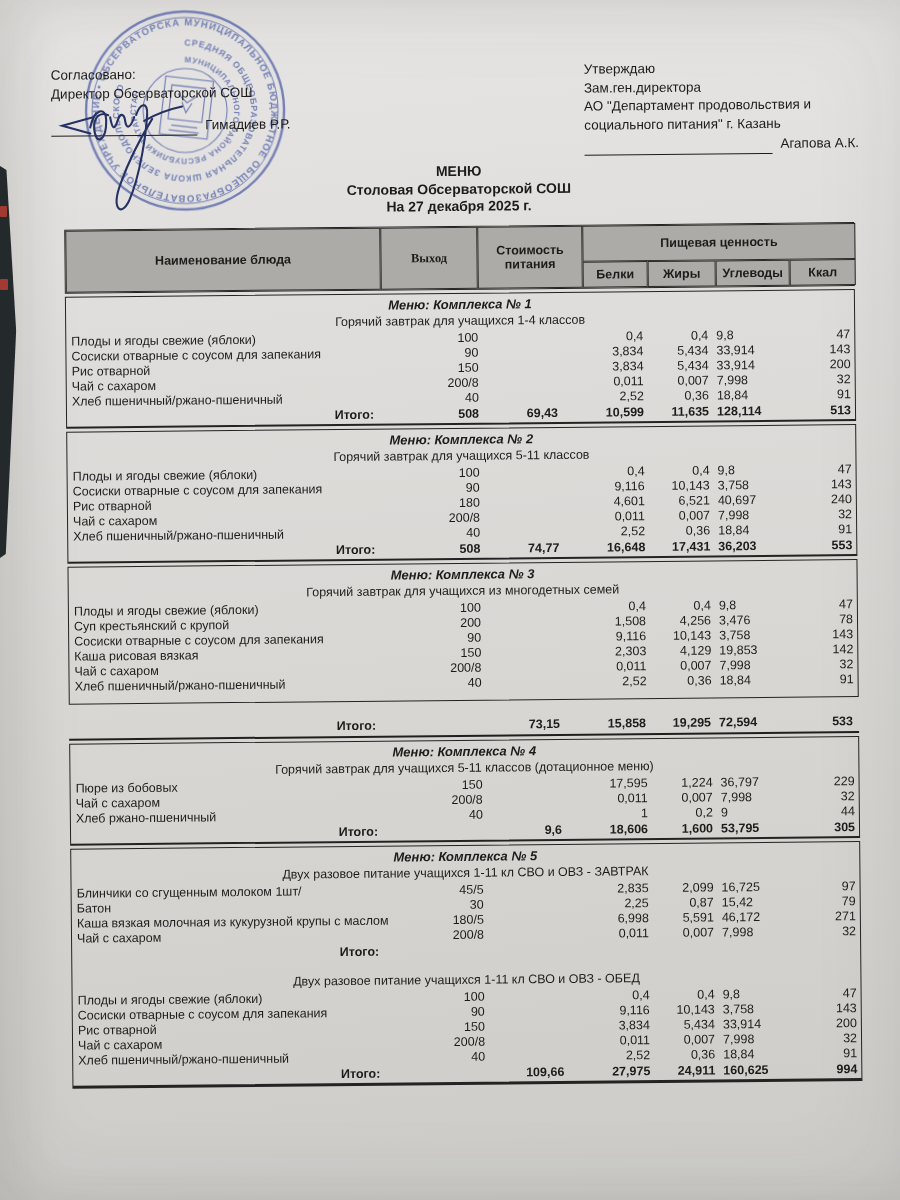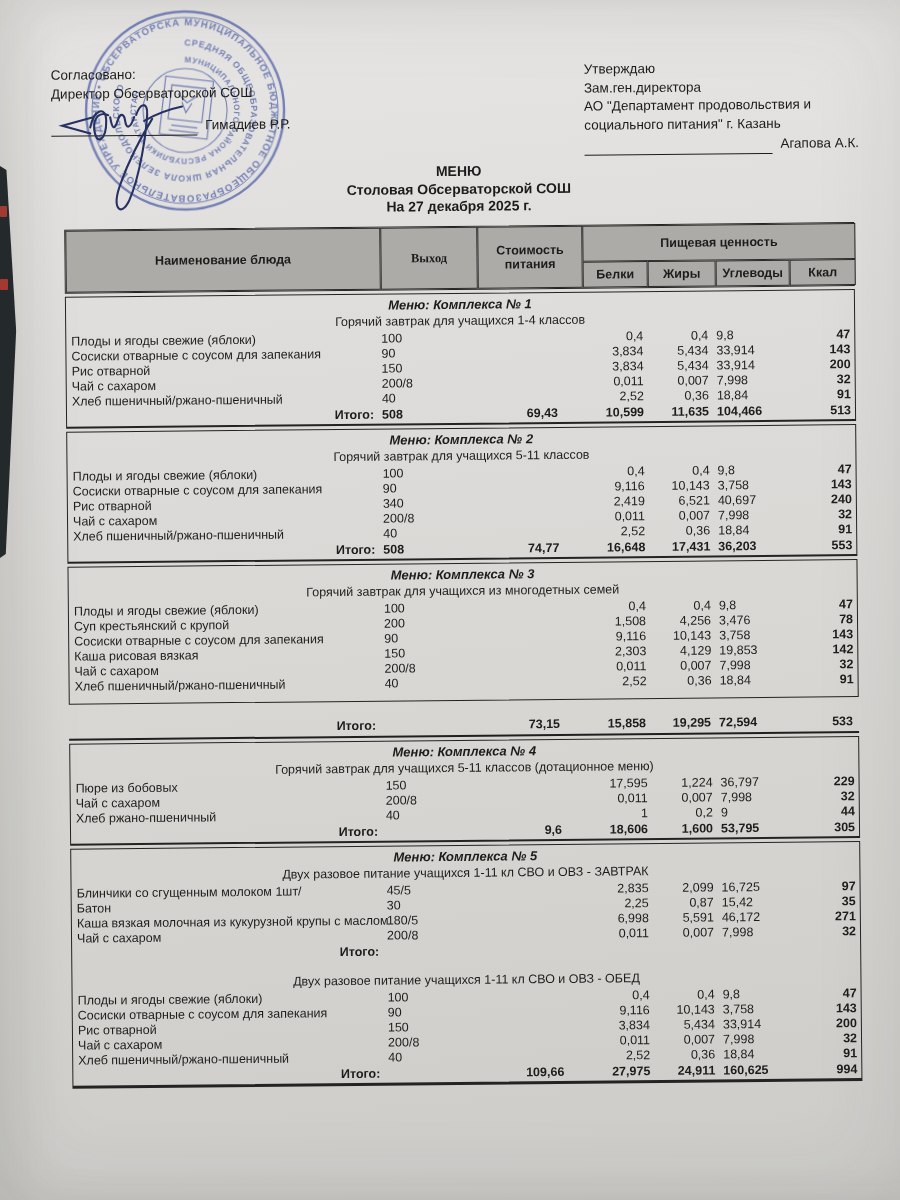--- a/index.html
+++ b/index.html
@@ -68,26 +68,26 @@
   }
   .section.thick-bottom{border-bottom-width:2.6px;}
   .sec-title{text-align:center;font-weight:bold;font-style:italic;font-size:13px;line-height:17px;}
   .sec-sub{text-align:center;font-size:12.5px;line-height:17px;}
   .row{
     display:grid;grid-template-columns:315px 97px 105px 65px 68px 74px 66px;
     height:15px;align-items:center;white-space:nowrap;
   }
   .c{overflow:visible;}
   .c-dish{padding-left:5px;text-align:left;}
-  .c-out{text-align:left;}
+  .c-out{text-align:right;}
   .c-cost{text-align:right;padding-right:26px;box-sizing:border-box;}
   .c-prot{text-align:right;padding-right:5px;box-sizing:border-box;}
   .c-fat{text-align:right;padding-right:8px;box-sizing:border-box;}
   .c-carb{text-align:left;padding-right:9px;box-sizing:border-box;}
-  .c-kcal{text-align:right;padding-right:6px;box-sizing:border-box;font-weight:bold;}
+  .c-kcal{text-align:right;padding-right:6px;box-sizing:border-box;}
   .row.total{height:17px;font-weight:bold;}
   .row.total .c-dish{text-align:right;padding-right:8px;padding-left:0;}
   .total-detached{
     box-sizing:border-box;margin-top:15px;border-bottom:2.6px solid #1f1f1f;padding-bottom:2px;
   }
   .spacer8{height:9px;}
   .spacer14{height:13px;}
   text.ring{fill:#4a5aa5;font-size:9.6px;letter-spacing:1.1px;font-family:"Liberation Sans",sans-serif;font-weight:bold;}
   text.ring2{font-size:8.8px;letter-spacing:.8px;}
   text.ring3{font-size:8px;letter-spacing:.6px;}
@@ -215,21 +215,21 @@
               <div class="c c-kcal">91</div>
             </div>
           </div>
         <div>
             <div class="row total">
               <div class="c c-dish">Итого:</div>
               <div class="c c-out">508</div>
               <div class="c c-cost">69,43</div>
               <div class="c c-prot">10,599</div>
               <div class="c c-fat">11,635</div>
-              <div class="c c-carb">104,466</div>
+              <div class="c c-carb">128,114</div>
               <div class="c c-kcal">513</div>
             </div>
           </div>
       </div>
 
       <div class="section thick-bottom">
         <div class="sec-title">Меню: Комплекса № 2</div>
         <div class="sec-sub">Горячий завтрак для учащихся 5-11 классов</div>
         <div>
             <div class="row">
@@ -245,23 +245,23 @@
               <div class="c c-dish">Сосиски отварные с соусом для запекания</div>
               <div class="c c-out">90</div>
               <div class="c c-cost"></div>
               <div class="c c-prot">9,116</div>
               <div class="c c-fat">10,143</div>
               <div class="c c-carb">3,758</div>
               <div class="c c-kcal">143</div>
             </div>
             <div class="row">
               <div class="c c-dish">Рис отварной</div>
-              <div class="c c-out">340</div>
-              <div class="c c-cost"></div>
-              <div class="c c-prot">2,419</div>
+              <div class="c c-out">180</div>
+              <div class="c c-cost"></div>
+              <div class="c c-prot">4,601</div>
               <div class="c c-fat">6,521</div>
               <div class="c c-carb">40,697</div>
               <div class="c c-kcal">240</div>
             </div>
             <div class="row">
               <div class="c c-dish">Чай с сахаром</div>
               <div class="c c-out">200/8</div>
               <div class="c c-cost"></div>
               <div class="c c-prot">0,011</div>
               <div class="c c-fat">0,007</div>
@@ -424,21 +424,21 @@
               <div class="c c-carb">16,725</div>
               <div class="c c-kcal">97</div>
             </div>
             <div class="row">
               <div class="c c-dish">Батон</div>
               <div class="c c-out">30</div>
               <div class="c c-cost"></div>
               <div class="c c-prot">2,25</div>
               <div class="c c-fat">0,87</div>
               <div class="c c-carb">15,42</div>
-              <div class="c c-kcal">35</div>
+              <div class="c c-kcal">79</div>
             </div>
             <div class="row">
               <div class="c c-dish">Каша вязкая молочная из кукурузной крупы с маслом</div>
               <div class="c c-out">180/5</div>
               <div class="c c-cost"></div>
               <div class="c c-prot">6,998</div>
               <div class="c c-fat">5,591</div>
               <div class="c c-carb">46,172</div>
               <div class="c c-kcal">271</div>
             </div>

